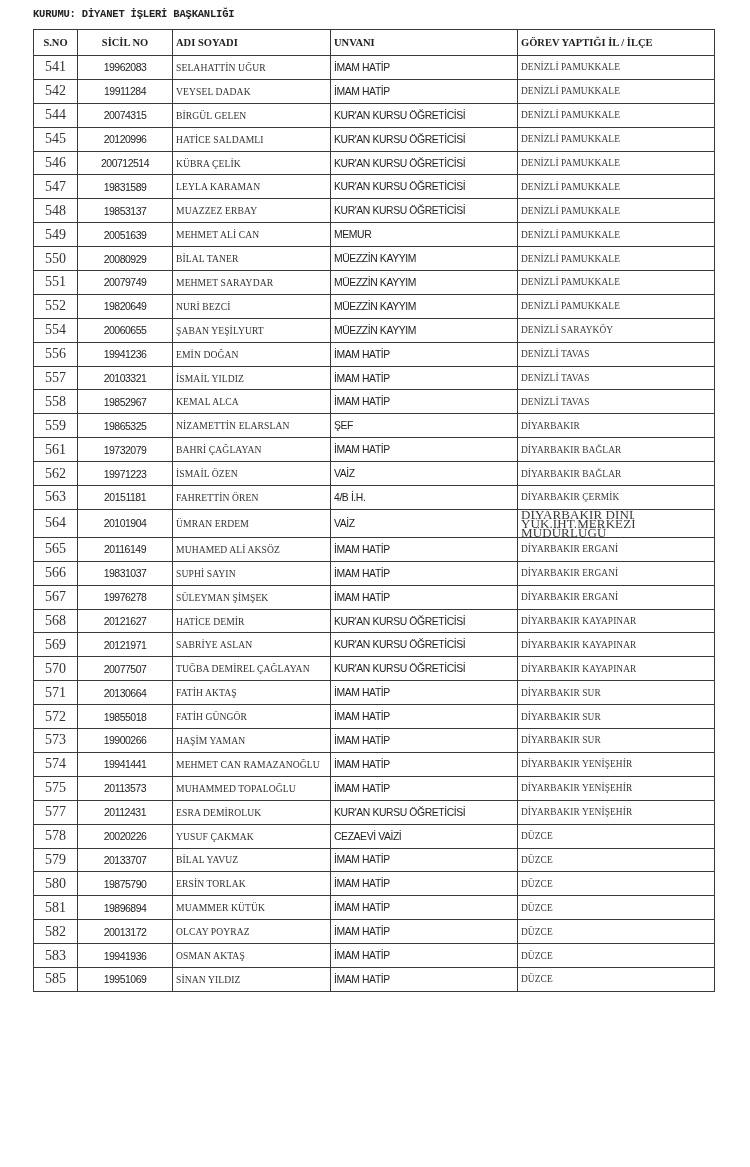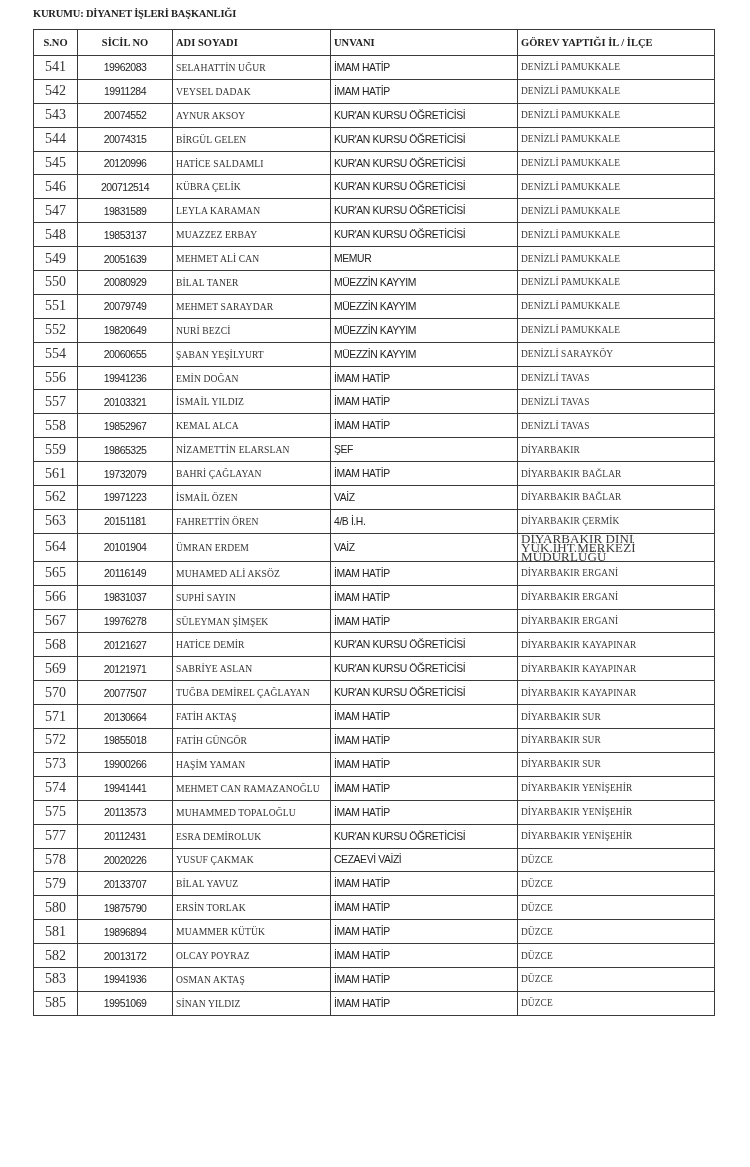--- a/index.html
+++ b/index.html
@@ -1,19 +1,19 @@
 <!DOCTYPE html>
 <html><head>
 <meta charset="utf-8">
 <style>
   html, body { margin: 0; padding: 0; background: #ffffff; }
   body { width: 750px; height: 1167px; position: relative; overflow: hidden; color: #1a1a1a; }
   .kurum {
     position: absolute; left: 33px; top: 8px;
-    font-family: Liberation Serif, serif; font-size: 10.5px; font-weight: bold;
+    font-family: Liberation Mono, monospace; font-size: 10.5px; font-weight: bold;
     letter-spacing: -0.2px; color: #222;
   }
   table.list {
     position: absolute; left: 33px; top: 29px;
     border-collapse: collapse; table-layout: fixed;
     width: 681px;
   }
   table.list col.c-sno { width: 44px; }
   table.list col.c-sicil { width: 95px; }
   table.list col.c-ad { width: 158px; }
@@ -70,27 +70,20 @@
         <td class="gorev">DENİZLİ PAMUKKALE</td>
       </tr>
       <tr>
         <td class="sno">542</td>
         <td class="sicil">19911284</td>
         <td class="ad">VEYSEL DADAK</td>
         <td class="unvan">İMAM HATİP</td>
         <td class="gorev">DENİZLİ PAMUKKALE</td>
       </tr>
       <tr>
-        <td class="sno">543</td>
-        <td class="sicil">20074552</td>
-        <td class="ad">AYNUR AKSOY</td>
-        <td class="unvan">KUR'AN KURSU ÖĞRETİCİSİ</td>
-        <td class="gorev">DENİZLİ PAMUKKALE</td>
-      </tr>
-      <tr>
         <td class="sno">544</td>
         <td class="sicil">20074315</td>
         <td class="ad">BİRGÜL GELEN</td>
         <td class="unvan">KUR'AN KURSU ÖĞRETİCİSİ</td>
         <td class="gorev">DENİZLİ PAMUKKALE</td>
       </tr>
       <tr>
         <td class="sno">545</td>
         <td class="sicil">20120996</td>
         <td class="ad">HATİCE SALDAMLI</td>

